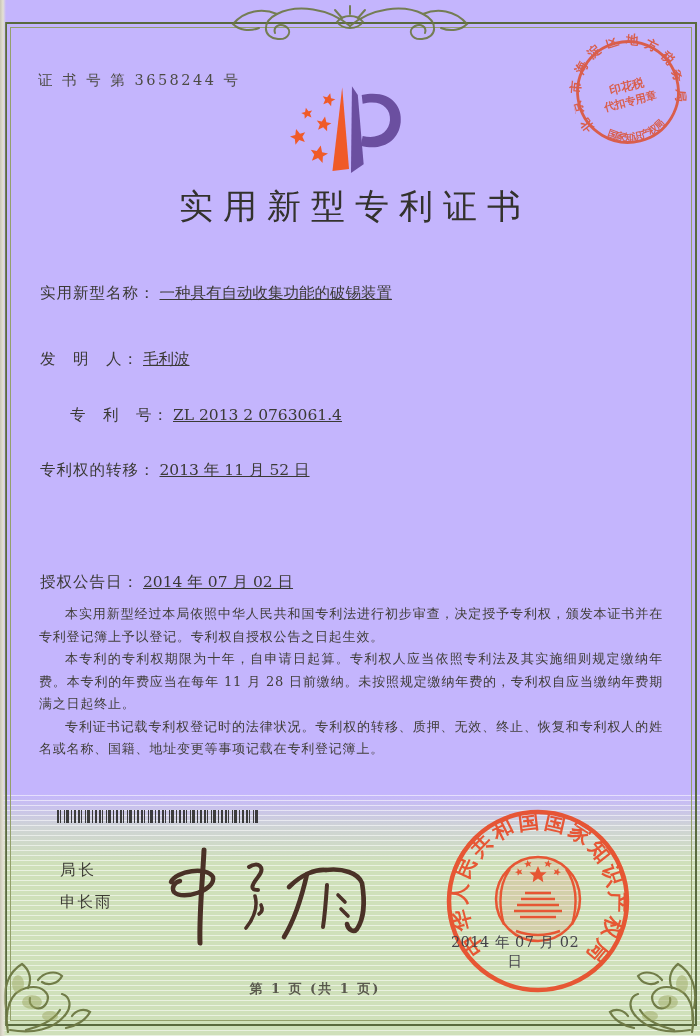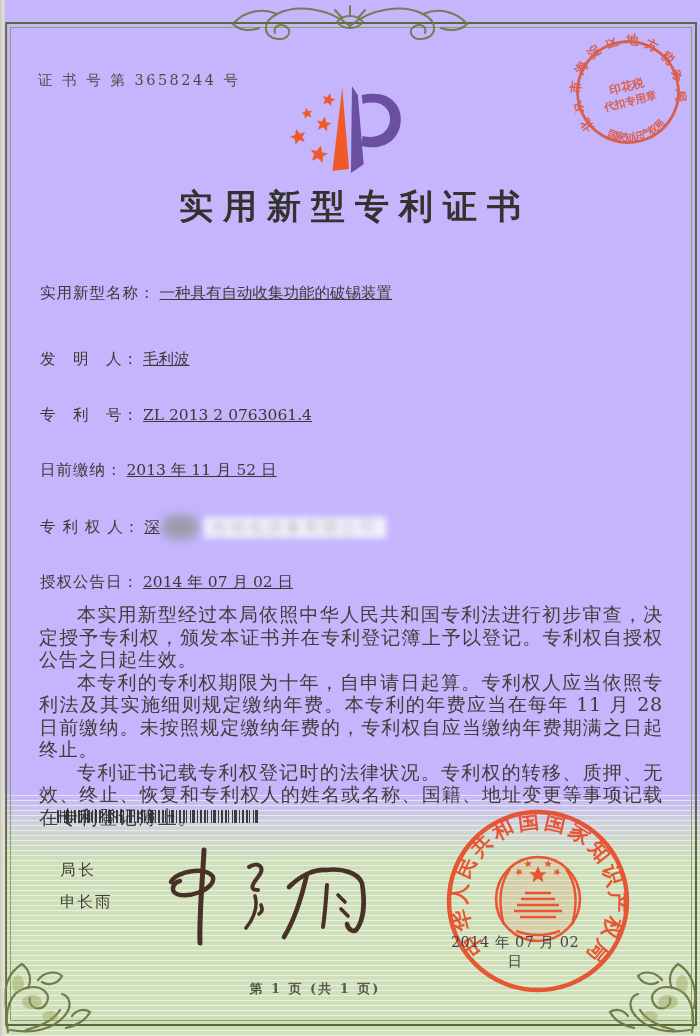--- a/index.html
+++ b/index.html
@@ -17,35 +17,35 @@
   .frame{position:absolute;left:5px;top:22px;width:688px;height:1000px;z-index:5;
         border:2px solid #5a6a3e;outline:1px solid #94a06c;outline-offset:-6px;pointer-events:none;}
   .ornament-top{position:absolute;left:225px;top:0px;width:250px;height:50px;z-index:6;}
   .corner{position:absolute;width:92px;height:84px;z-index:6;}
   .corner.left{left:2px;top:950px;}
   .corner.right{left:606px;top:950px;transform:scaleX(-1);}
   
   .cert-no{position:absolute;left:38px;top:71px;font-size:14.5px;letter-spacing:2.5px;color:#4c4b45;z-index:10;}
   .logo{position:absolute;left:272px;top:82px;width:156px;height:102px;z-index:10;}
   .title{position:absolute;left:0;top:184px;width:700px;text-align:center;font-size:34px;
-         font-weight:700;letter-spacing:10px;padding-left:10px;box-sizing:border-box;color:#33322d;z-index:10;}
+         font-weight:400;letter-spacing:10px;padding-left:10px;box-sizing:border-box;color:#33322d;z-index:10;}
   
   .tax-stamp{position:absolute;left:572px;top:36px;width:112px;height:112px;z-index:11;
          transform:rotate(-14deg);opacity:.85;}
   
   .field{position:absolute;left:40px;width:630px;font-size:15.5px;z-index:10;white-space:nowrap;}
   .flabel{letter-spacing:1px;}
   .fvalue{margin-left:4px;text-decoration:underline;}
   .smudge{display:inline-block;width:36px;height:24px;vertical-align:-7px;margin-left:2px;
           background:#8f938f;border-radius:12px;filter:blur(5px);opacity:.75;}
   .redacted{display:inline-block;margin-left:6px;color:#b4bab2;background:rgba(255,255,255,.8);
           padding:0 8px;filter:blur(3px);letter-spacing:3px;}
   
   .paras{position:absolute;left:39px;top:603px;width:624px;z-index:10;}
-  .paras p{margin:0;text-indent:2em;font-size:19px;line-height:22.5px;letter-spacing:.8px;
+  .paras p{margin:0;text-indent:2em;font-size:13px;line-height:22.5px;letter-spacing:.8px;
           color:#403e39;text-align:justify;}
   
   .barcode{position:absolute;left:57px;top:810px;width:201px;height:13px;z-index:10;opacity:.9;
         background:repeating-linear-gradient(90deg,
           #2a2a2a 0 2px, rgba(0,0,0,0) 2px 3px,
           #2a2a2a 3px 4px, rgba(0,0,0,0) 4px 7px,
           #2a2a2a 7px 8px, rgba(0,0,0,0) 8px 9px,
           #2a2a2a 9px 12px, rgba(0,0,0,0) 12px 14px,
           #2a2a2a 14px 15px, rgba(0,0,0,0) 15px 17px,
           #2a2a2a 17px 19px, rgba(0,0,0,0) 19px 21px);}
@@ -146,28 +146,25 @@
   </svg>
 
   <div class="title">实用新型专利证书</div>
 
   <div class="field" style="top:283px;">
     <span class="flabel">实用新型名称：</span><span class="fvalue">一种具有自动收集功能的破锡装置</span>
   </div>
   <div class="field" style="top:349px;">
     <span class="flabel">发　明　人：</span><span class="fvalue">毛利波</span>
   </div>
-  <div class="field" style="top:405px;">
+  <div class="field" style="top:405px;margin-left:30px;">
     <span class="flabel">专　利　号：</span><span class="fvalue">ZL 2013 2 0763061.4</span>
   </div>
   <div class="field" style="top:460px;">
-    <span class="flabel">日前缴纳：</span><span class="fvalue">2013 年 11 月 52 日</span>
-  </div>
-  <div class="field" style="top:515px;">
-    <span class="flabel">专 利 权 人：</span><span class="fvalue">深</span><span class="smudge"></span><span class="redacted">自动化设备有限公司</span>
+    <span class="flabel">专利权的转移：</span><span class="fvalue">2013 年 11 月 52 日</span>
   </div>
   <div class="field" style="top:572px;">
     <span class="flabel">授权公告日：</span><span class="fvalue">2014 年 07 月 02 日</span>
   </div>
 
   <div class="paras">
     <p>本实用新型经过本局依照中华人民共和国专利法进行初步审查，决定授予专利权，颁发本证书并在专利登记簿上予以登记。专利权自授权公告之日起生效。</p>
     <p>本专利的专利权期限为十年，自申请日起算。专利权人应当依照专利法及其实施细则规定缴纳年费。本专利的年费应当在每年 11 月 28 日前缴纳。未按照规定缴纳年费的，专利权自应当缴纳年费期满之日起终止。</p>
     <p>专利证书记载专利权登记时的法律状况。专利权的转移、质押、无效、终止、恢复和专利权人的姓名或名称、国籍、地址变更等事项记载在专利登记簿上。</p>
   </div>

